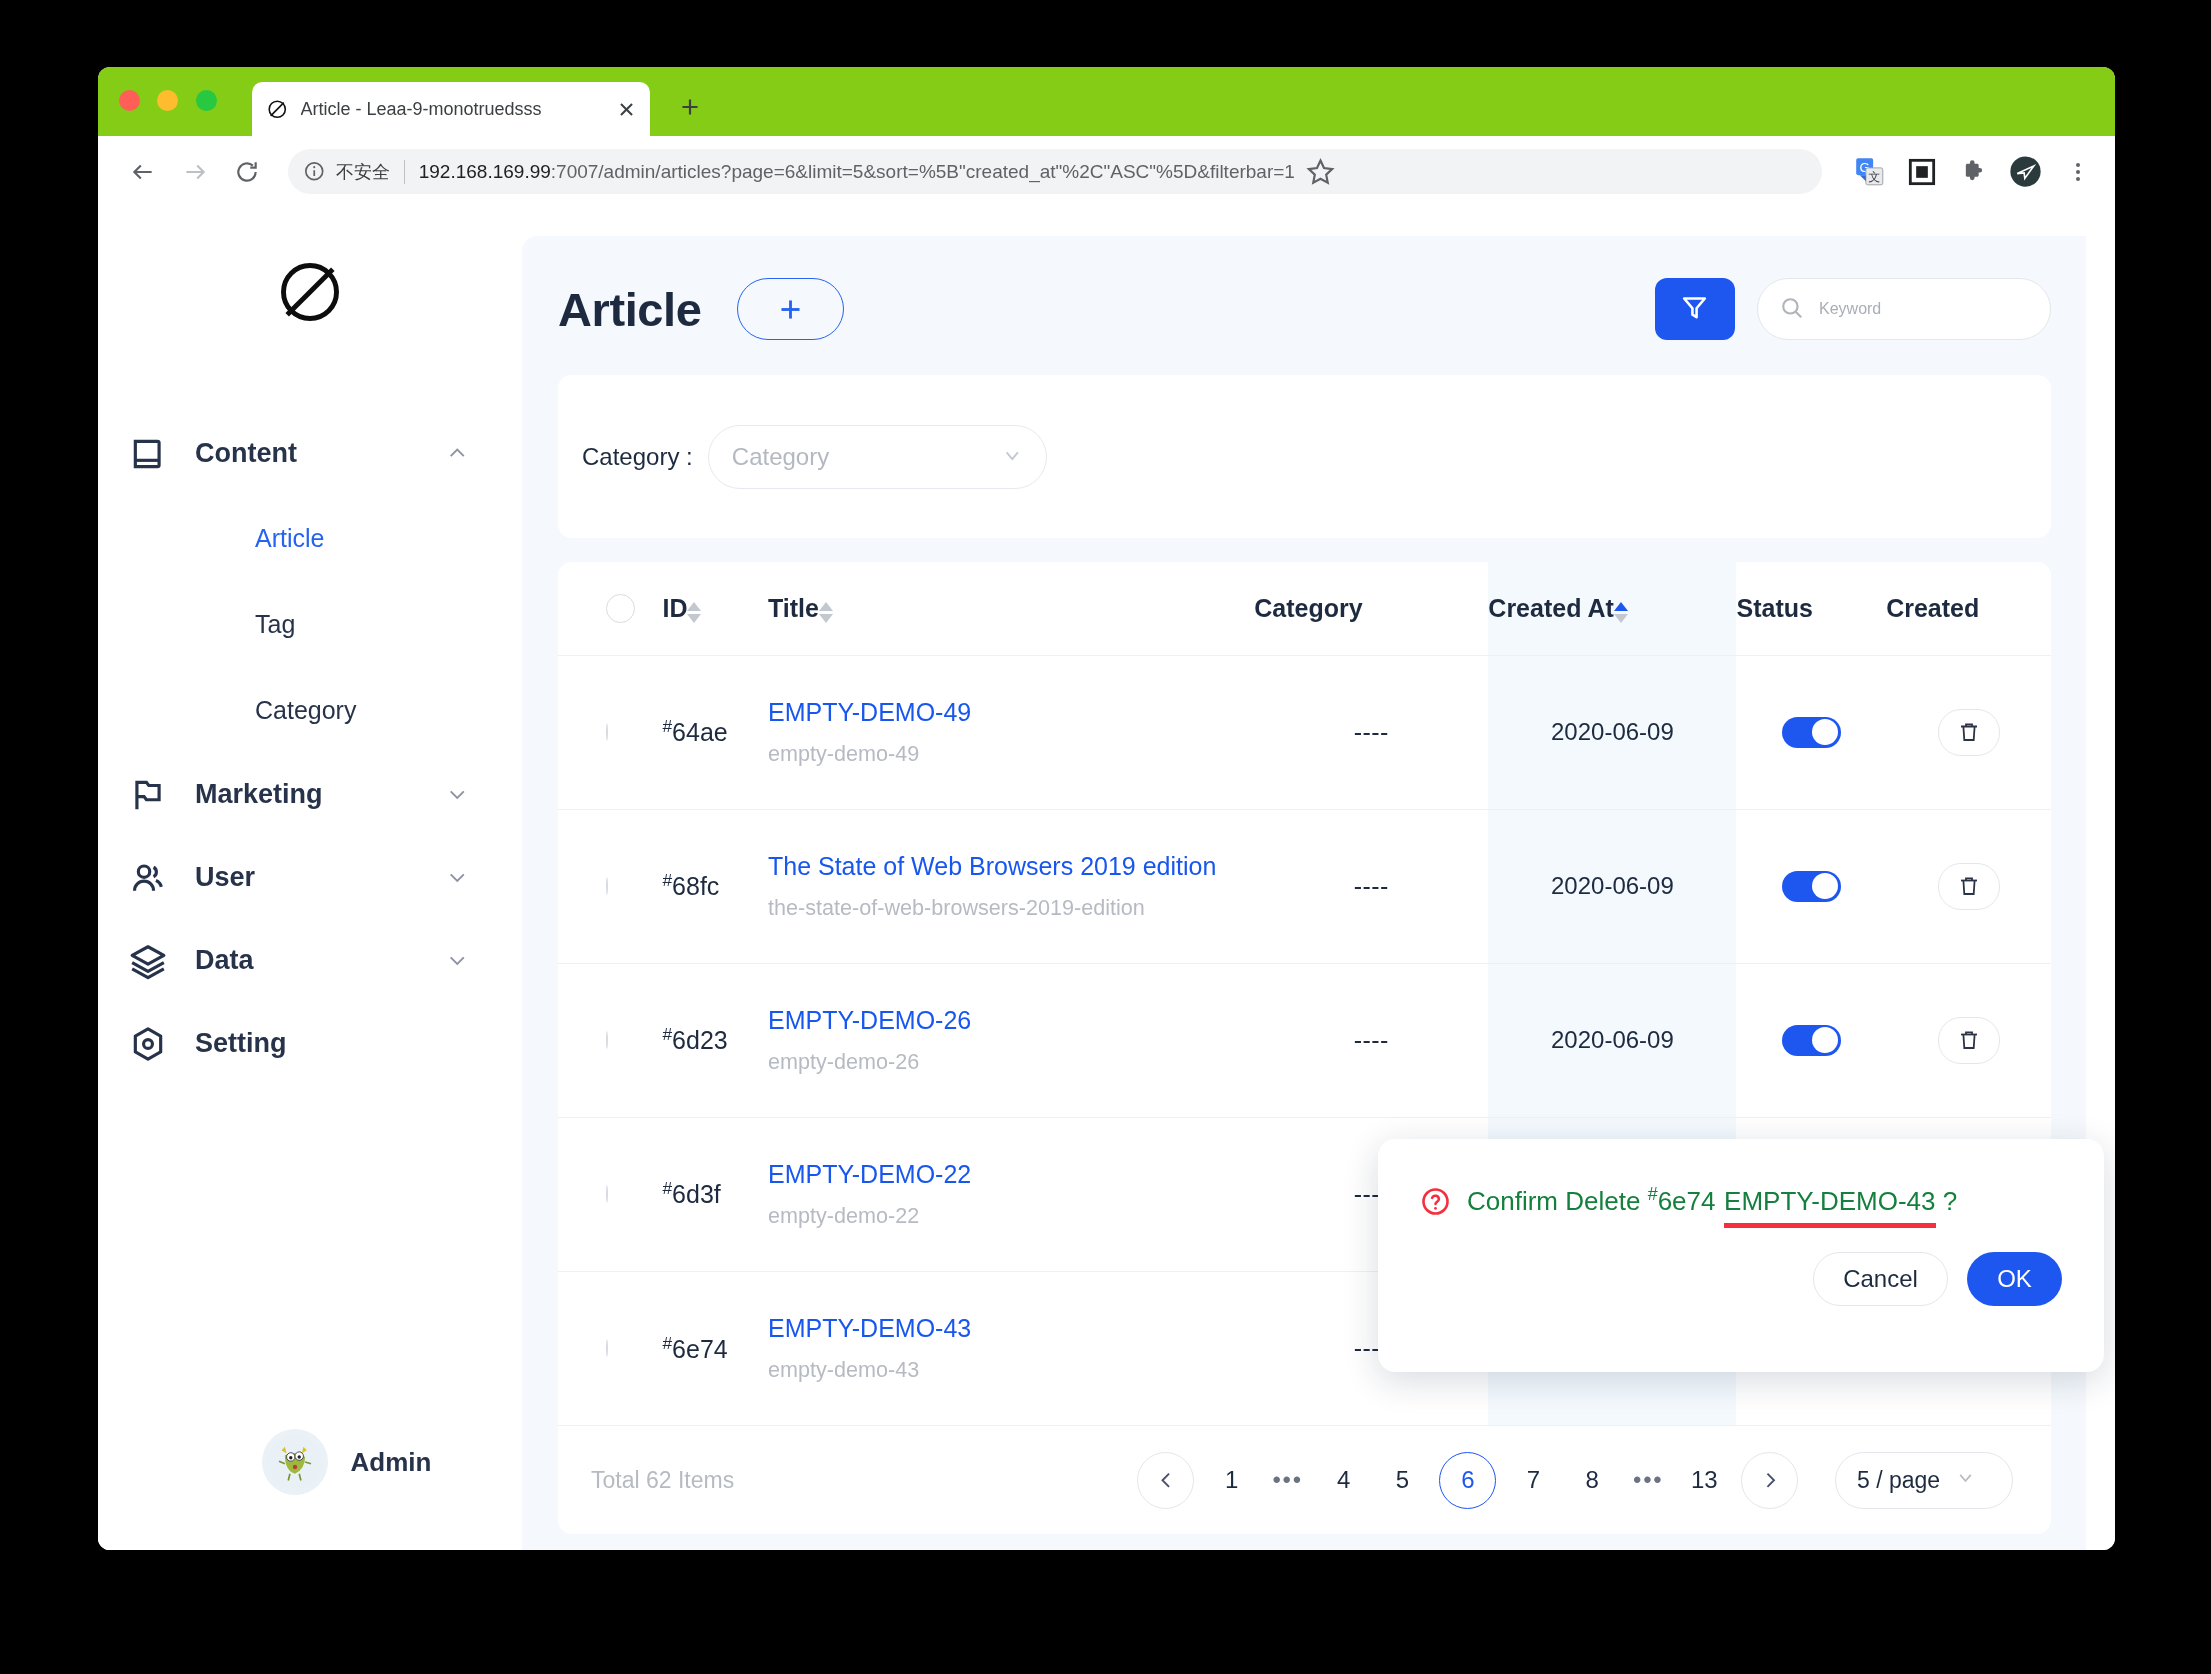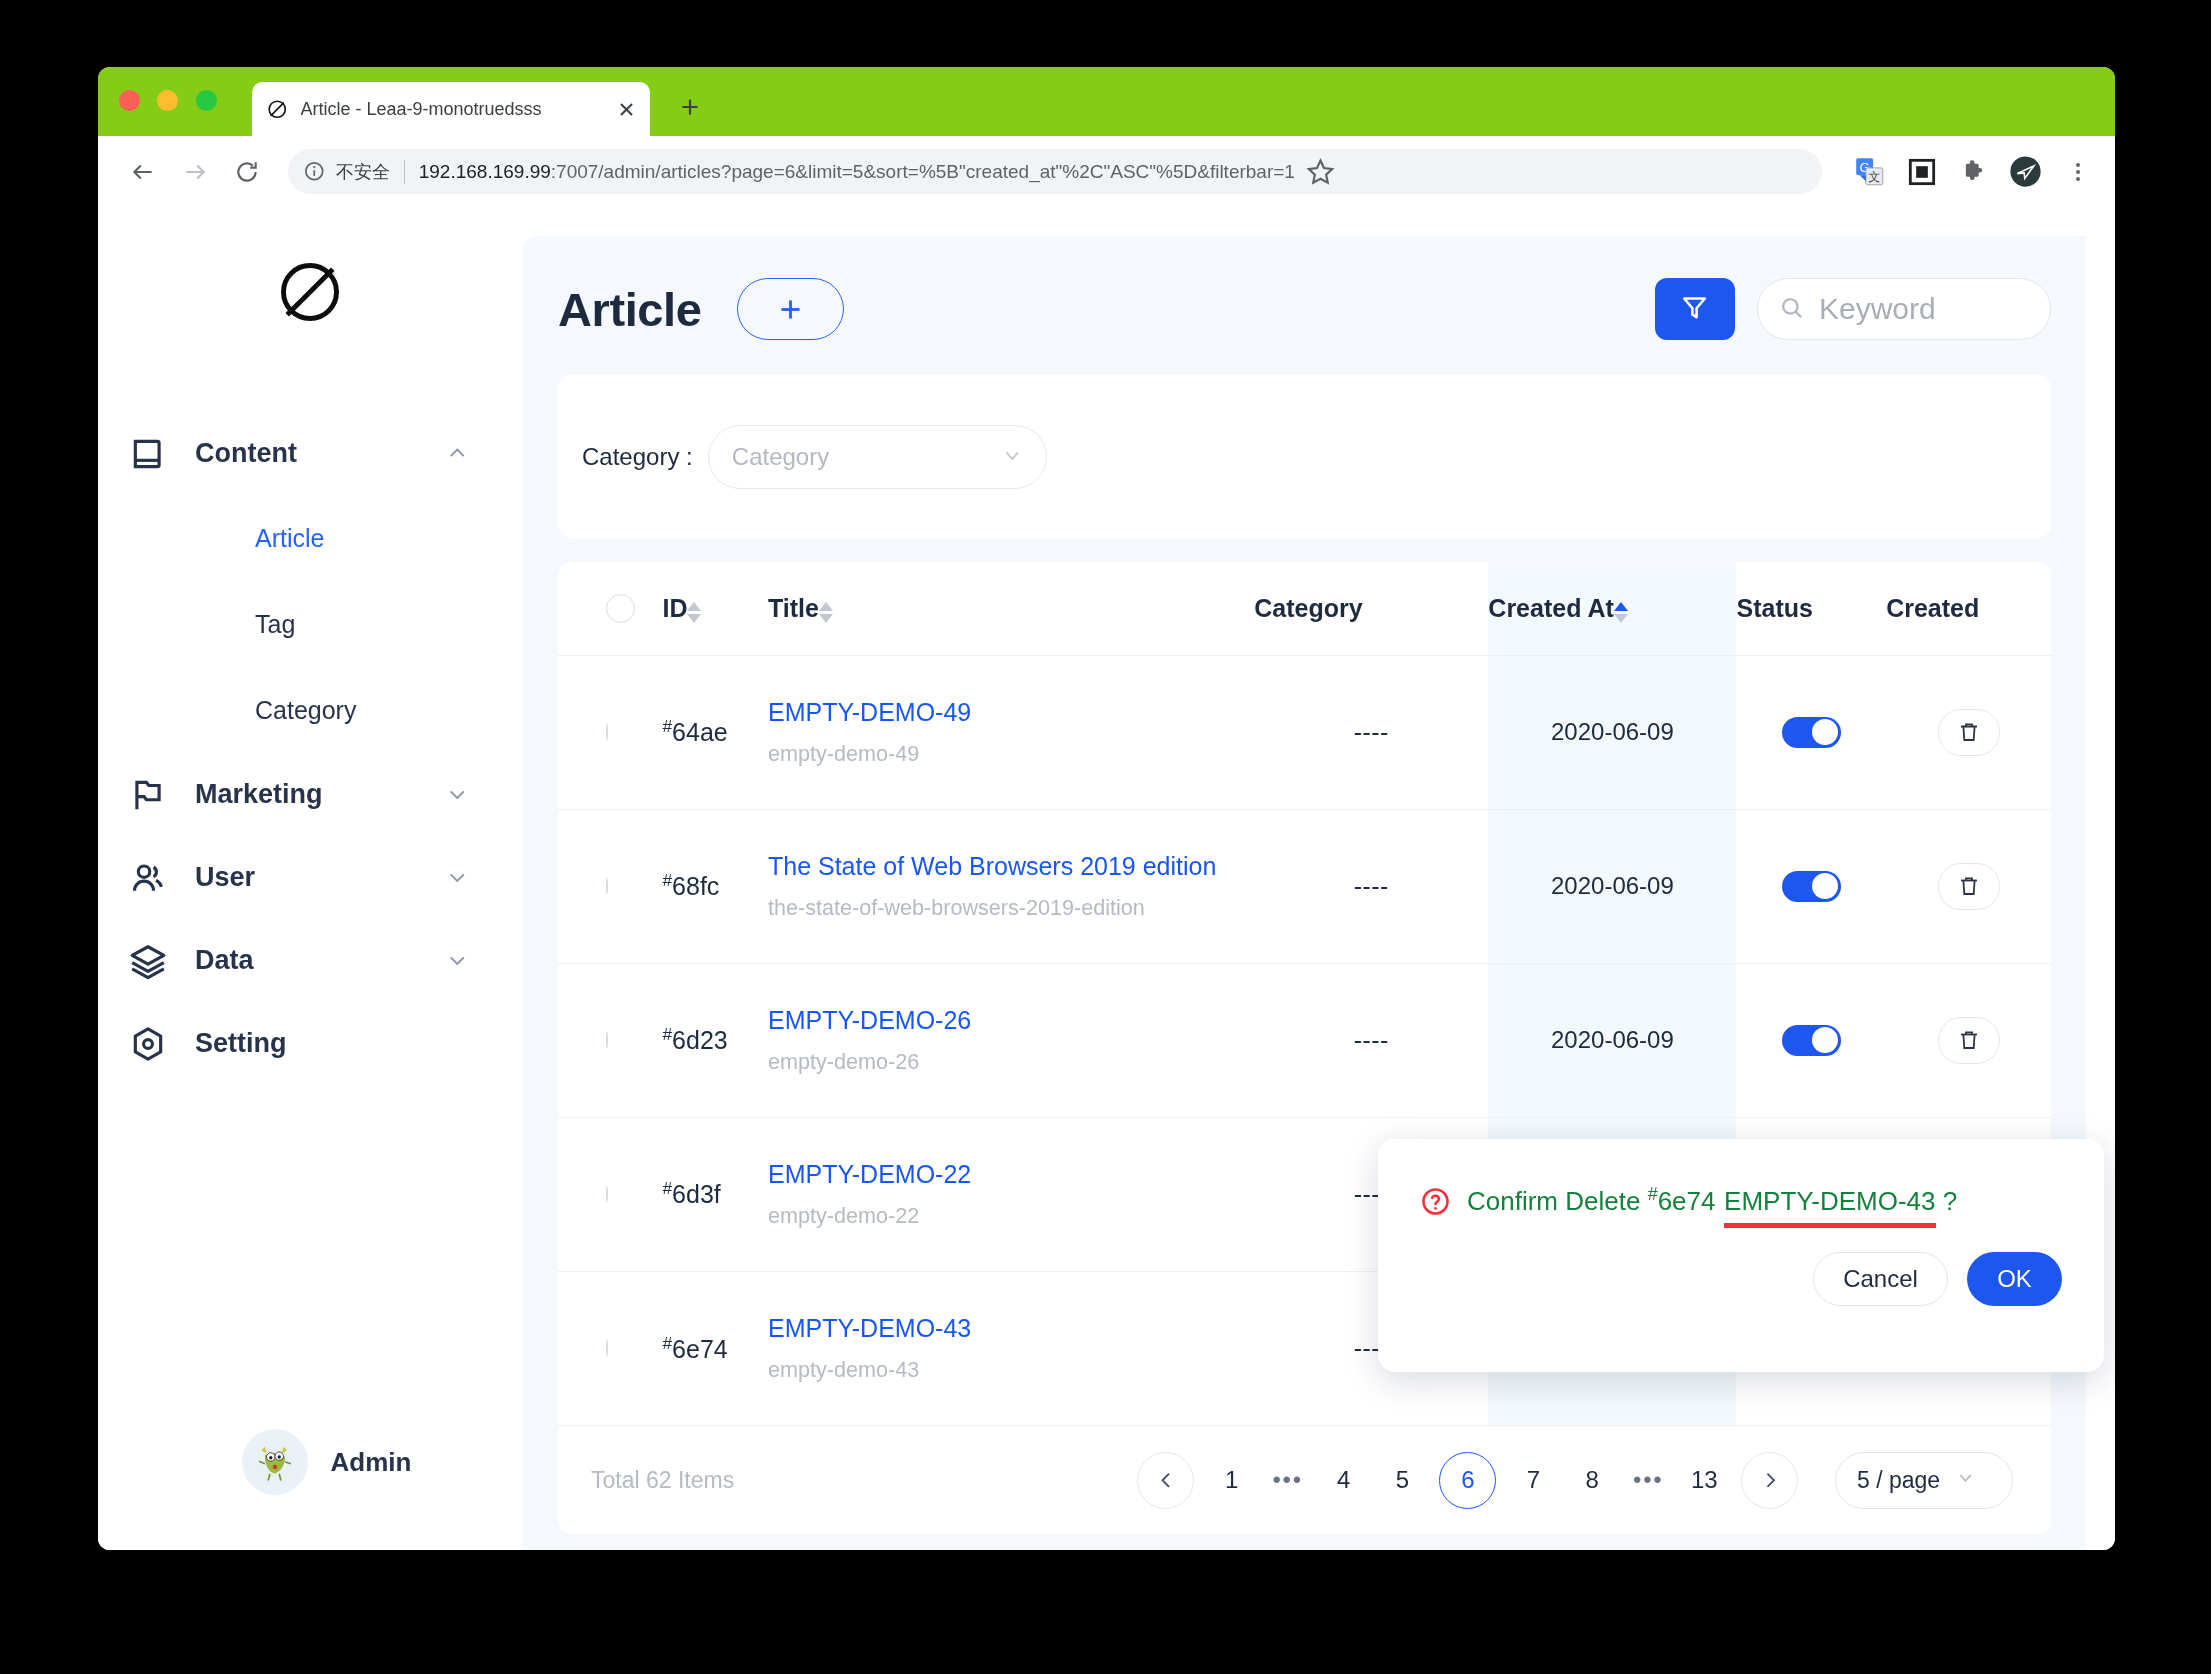--- a/index.html
+++ b/index.html
@@ -145,20 +145,21 @@
     height: 86px;
     display: flex; align-items: center;
     font-size: 25px; color: #27334a;
   }
   .nav-sub.active { color: #2563f0; }
 
   .userbox {
     margin-top: auto;
     display: flex; align-items: center;
     padding: 0 0 55px 144px;
+    margin-left: 20px;
   }
   .avatar {
     width: 66px; height: 66px; border-radius: 50%;
     background: #eaf1f7; flex: 0 0 auto;
     display:flex; align-items:center; justify-content:center;
   }
   .username { margin-left: 22.5px; font-size: 26px; font-weight: 700; color: #27334a; }
 
   
   .main {
@@ -191,21 +192,21 @@
     display: flex; align-items: center; justify-content: center;
   }
   .search-box {
     width: 294px; height: 62px;
     background: #fff;
     border: 0.9px solid #e3e7ec;
     border-radius: 31px;
     display: flex; align-items: center;
     padding: 0 21px; gap: 14px;
   }
-  .search-ph { font-size: 30px; color: #a9aeb6; }
+  .search-ph { font-size: 16px; color: #a9aeb6; }
 
   
   .filter-panel {
     margin-top: 26px;
     background: #fff;
     border-radius: 14px;
     height: 163px;
     display: flex; align-items: center;
     padding-left: 24px;
   }

